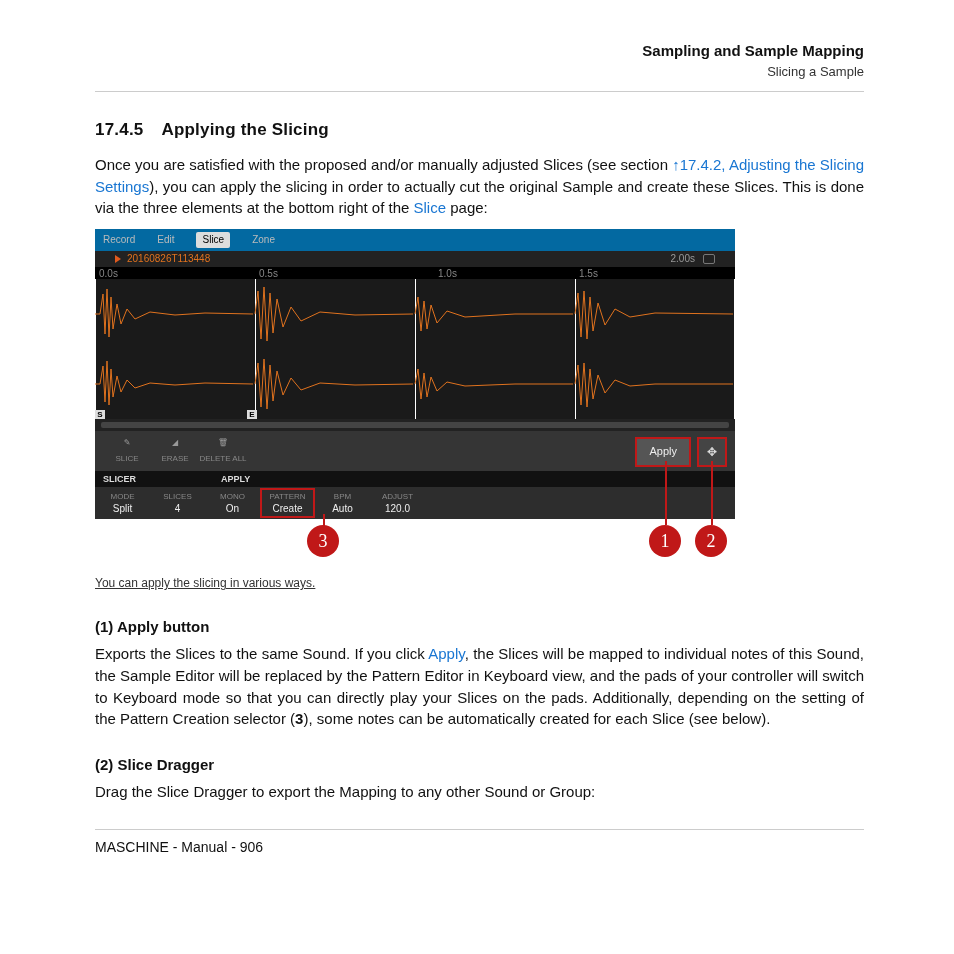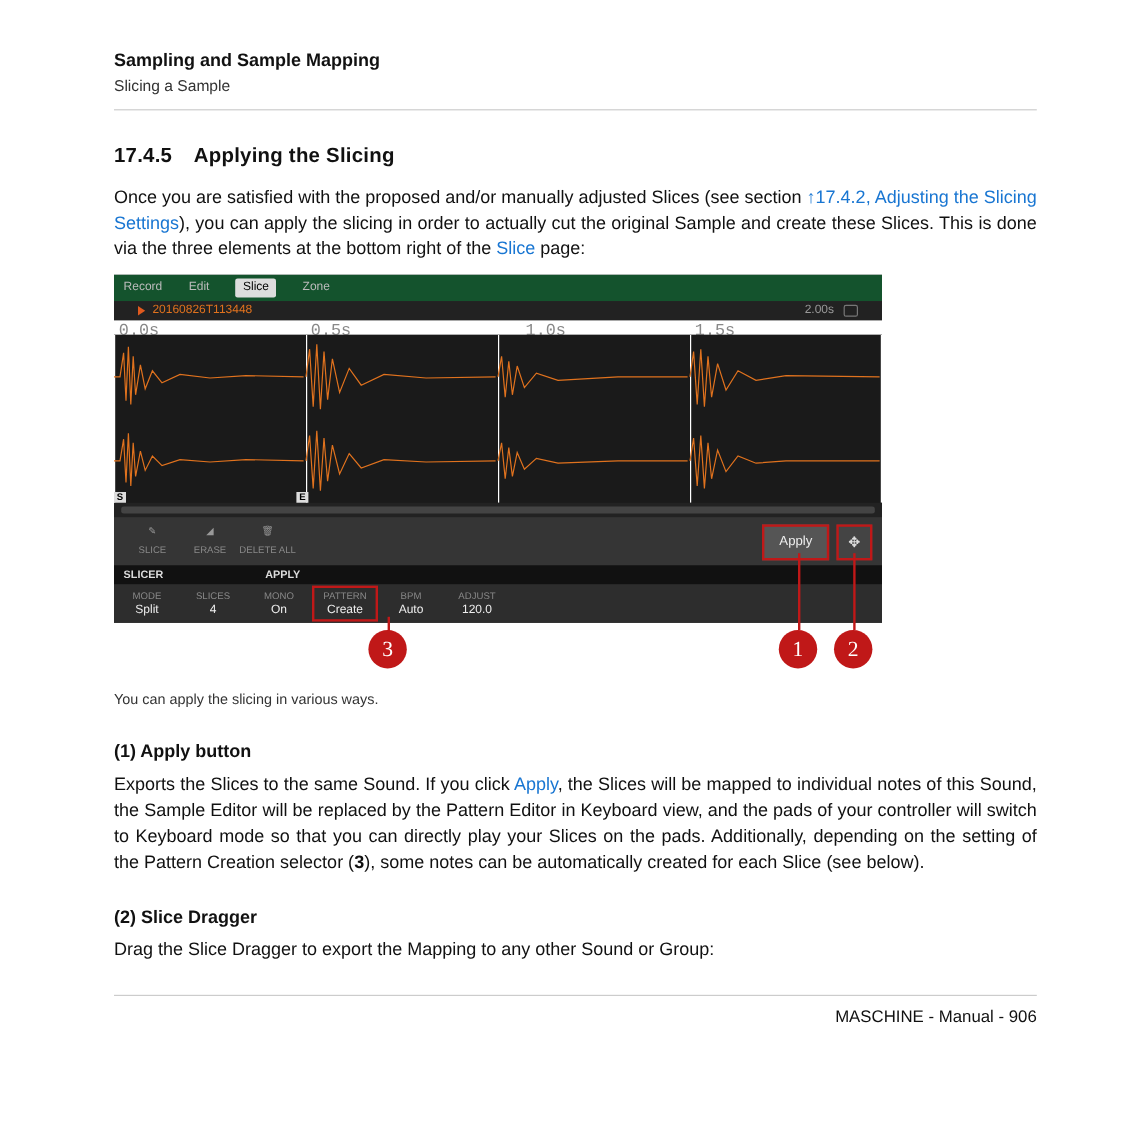--- a/index.html
+++ b/index.html
@@ -1,41 +1,41 @@
 <!DOCTYPE html>
 <html><head>
 <meta charset="utf-8">
 <style>
 html,body{margin:0;padding:0;background:#fff;font-family:"Helvetica Neue",Helvetica,Arial,sans-serif;color:#111;font-size:15px;line-height:1.4;}
 .page{width:954px;height:954px;box-sizing:border-box;padding:40px 90px 40px 95px;position:relative;}
-.hdr{text-align:left;}
+.hdr{text-align:right;}
 .hdr-title{font-weight:700;font-size:15px;}
 .hdr-sub{font-size:13px;color:#333;margin-top:2px;}
 hr{border:none;border-top:1px solid #ccc;margin:10px 0 26px 0;}
 .sec-head{font-weight:700;font-size:17px;margin:0 0 12px 0;letter-spacing:.2px;}
 .sec-num{display:inline-block;margin-right:18px;}
 .body-p{text-align:justify;margin:0 0 10px 0;font-size:15px;line-height:1.45;}
 .lnk{color:#1976d2;}
-.caption{font-size:12px;color:#333;margin:56px 0 14px 0;}
+.caption{font-size:12px;color:#333;margin:56px 0 14px 0;text-decoration:underline;}
 .subhead{font-weight:700;font-size:15px;margin:24px 0 6px 0;}
 .footer-line{border:none;border-top:1px solid #ccc;margin:26px 0 8px 0;}
-.footer{text-align:right;font-size:14px;}
+.footer{font-size:14px;}
 
 .shot-wrap{position:relative;width:640px;margin:6px 0 0 0;}
 .shot{width:640px;background:#2a2a2a;color:#ddd;font-size:10px;position:relative;}
-.tabs{display:flex;align-items:center;background:#14532d;height:22px;padding-left:8px;gap:22px;}
+.tabs{display:flex;align-items:center;background:#0369a1;height:22px;padding-left:8px;gap:22px;}
 .tab{color:#bbb;}
 .tab.active{background:#ddd;color:#000;padding:1px 6px;border-radius:2px;}
 .samplebar{background:#222;height:16px;display:flex;align-items:center;padding:0 20px;justify-content:space-between;}
 .samplebar .left{display:flex;align-items:center;gap:6px;}
 .playicon{width:0;height:0;border-left:6px solid #e05a1e;border-top:4px solid transparent;border-bottom:4px solid transparent;}
 .samp-name{color:#e0721e;}
 .samp-right{display:flex;gap:8px;align-items:center;color:#999;}
 .loopicon{width:10px;height:8px;border:1px solid #777;border-radius:2px;}
-.timeline{background:#ffffff;height:12px;position:relative;font-size:14px;color:#888;font-family:Liberation Mono, monospace;}
+.timeline{background:#000000;height:12px;position:relative;font-size:10px;color:#888;}
 .timeline span{position:absolute;top:0;}
 .wave-area{height:140px;background:#1a1a1a;position:relative;overflow:hidden;}
 .slice-line{position:absolute;top:0;bottom:0;width:1px;background:#fff;}
 .mark{position:absolute;bottom:-1px;background:#ddd;color:#000;font-size:8px;font-weight:700;width:10px;height:10px;text-align:center;line-height:10px;}
 .scroll{height:12px;background:#222;display:flex;align-items:center;}
 .scroll-inner{height:6px;background:#444;margin:0 6px;flex:1;border-radius:2px;}
 .btns{height:40px;background:#353535;display:flex;align-items:center;padding:0 8px;position:relative;}
 .toolbtn{width:48px;text-align:center;color:#888;font-size:8px;line-height:1.1;}
 .toolbtn .ico{display:block;height:14px;margin-bottom:2px;color:#999;}
 .right-btns{position:absolute;right:8px;top:6px;display:flex;gap:6px;}

